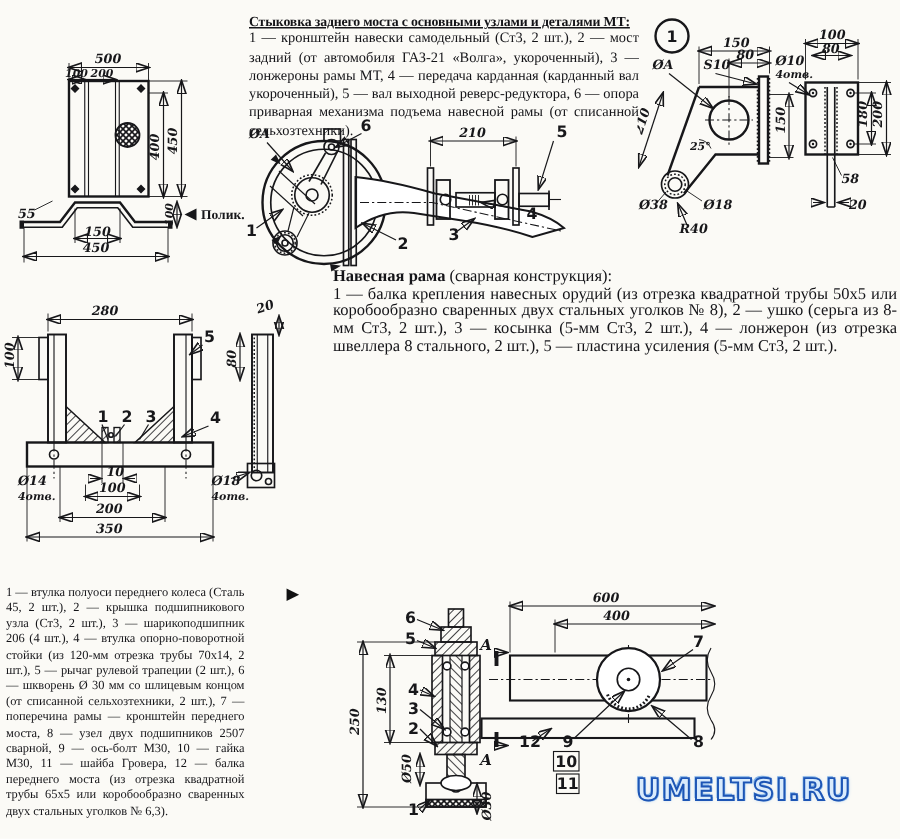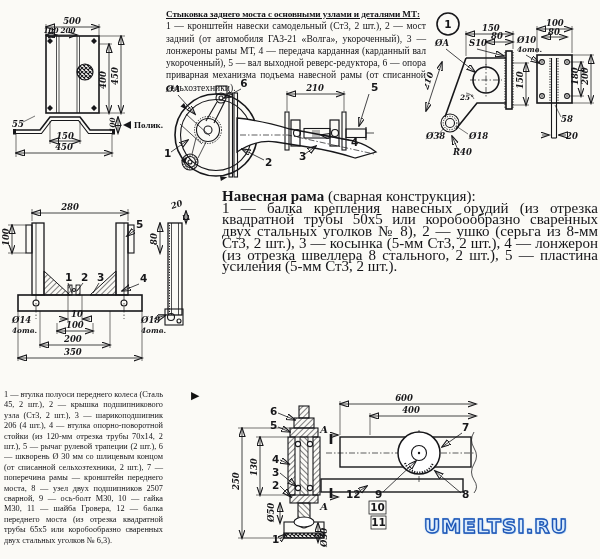--- a/index.html
+++ b/index.html
@@ -5,21 +5,21 @@
   html,body{margin:0;padding:0;}
   #page{position:relative;width:600px;height:559px;background:#fbfaf6;overflow:hidden;
         font-family:"Liberation Serif",serif;color:#17171a;}
   .abs{position:absolute;}
   
   .tblock{color:#141418;}
   .tblock .ttl{font-weight:700;}
   .tblock .bdy{text-align:justify;}
   #tb1{left:166px;top:8px;width:260px;font-size:9.6px;line-height:12.3px;}
   #tb1 .ttl{font-size:9.2px;letter-spacing:-.1px;text-decoration:underline;}
-  #tb2{left:222px;top:191px;width:376px;font-size:15px;line-height:11.7px;}
+  #tb2{left:222px;top:179px;width:376px;font-size:11px;line-height:11.7px;}
   #tb3{left:4px;top:390px;width:159px;font-size:8.3px;line-height:10.4px;}
   #tb3 .ttl{font-size:8.5px;}
   #cont-arrow{left:191px;top:389px;font-size:11px;color:#111;font-family:"DejaVu Sans",sans-serif;}
   
   svg line,svg path,svg rect,svg circle,svg polygon,svg ellipse{fill:none;stroke:#17171a;stroke-width:1.1;}
   svg text{fill:#17171a;stroke:none;}
   .f{fill:#17171a;stroke:none;}
   .w{fill:#fff;}
   .ht{fill:url(#ht);}
   .h2{fill:url(#ht2);}
@@ -59,21 +59,21 @@
       </pattern>
       <marker id="ae" markerWidth="10" markerHeight="7" refX="8.5" refY="3" orient="auto" markerUnits="userSpaceOnUse">
         <path d="M0,0L9,3L0,6Z" fill="#17171a" stroke="none"></path>
       </marker>
       <marker id="ab" markerWidth="10" markerHeight="7" refX="8.5" refY="3" orient="auto-start-reverse" markerUnits="userSpaceOnUse">
         <path d="M0,0L9,3L0,6Z" fill="#17171a" stroke="none"></path>
       </marker>
     </defs>
   </svg>
 
-  <figure class="abs" style="left:2px;top:0;margin:0">
+  <figure class="abs" style="left:2px;top:18px;margin:0">
     <svg width="162" height="188" viewBox="0 0 162 188">
       <g>
         <rect x="44" y="36" width="53" height="77" class="thk"></rect>
         <line x1="54.5" y1="36" x2="54.5" y2="113" class="thn"></line>
         <line x1="57" y1="36" x2="57" y2="113" class="thn"></line>
         <line x1="75" y1="36" x2="75" y2="113" class="thn"></line>
         <line x1="77.5" y1="36" x2="77.5" y2="113" class="thn"></line>
         <path class="f" d="M48,38l3,3-3,3-3-3z M92,38l3,3-3,3-3-3z M48,105l3,3-3,3-3-3z M92,105l3,3-3,3-3-3z"></path>
         <circle cx="83" cy="72" r="8" class="xh" style="stroke-width:1.2"></circle>
       </g>

